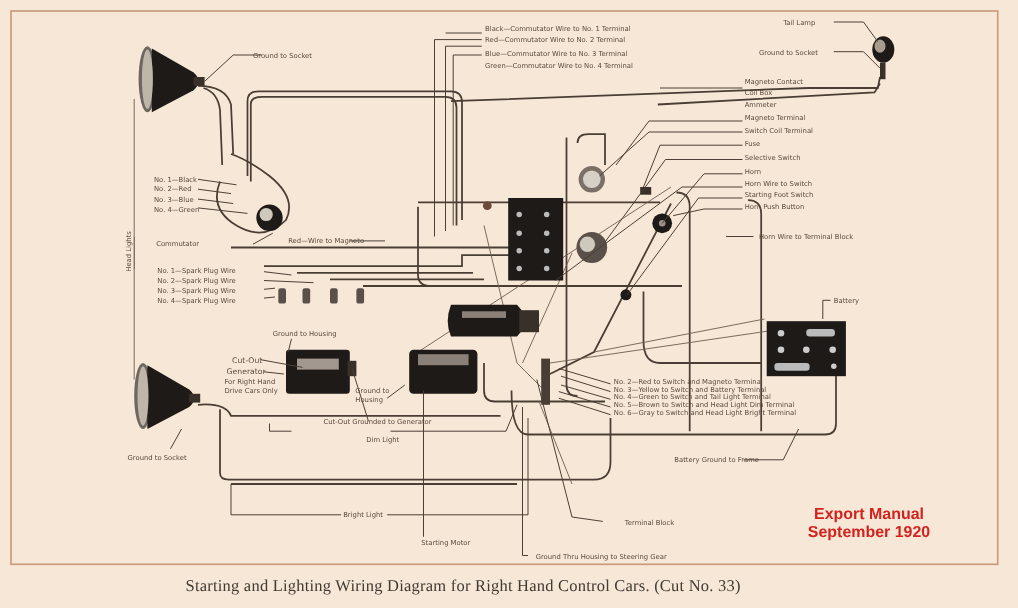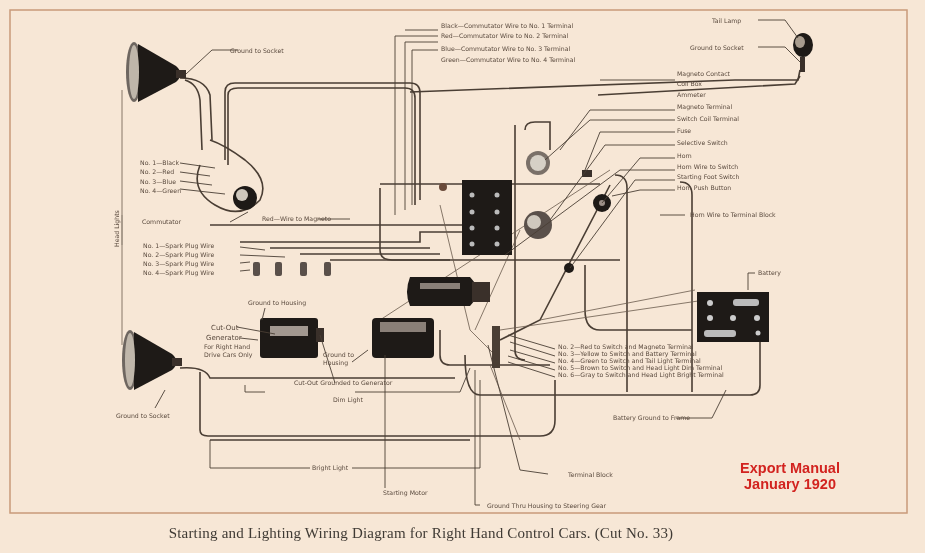--- a/index.html
+++ b/index.html
@@ -261,16 +261,16 @@
     <text class="lbl" x="558" y="349">No. 2—Red to Switch and Magneto Terminal</text>
     <text class="lbl" x="558" y="356">No. 3—Yellow to Switch and Battery Terminal</text>
     <text class="lbl" x="558" y="363">No. 4—Green to Switch and Tail Light Terminal</text>
     <text class="lbl" x="558" y="370">No. 5—Brown to Switch and Head Light Dim Terminal</text>
     <text class="lbl" x="558" y="377">No. 6—Gray to Switch and Head Light Bright Terminal</text>
   </g>
 </svg>
 
 <div id="stamp" style="color: rgb(210, 35, 31); text-align: center;">
   <div>Export Manual</div>
-  <div>January 1920</div>
+  <div>September 1920</div>
 </div>
 
 <div id="caption">Starting and Lighting Wiring Diagram for Right Hand Control Cars.   (Cut No. 33)</div>
 
 </body></html>

